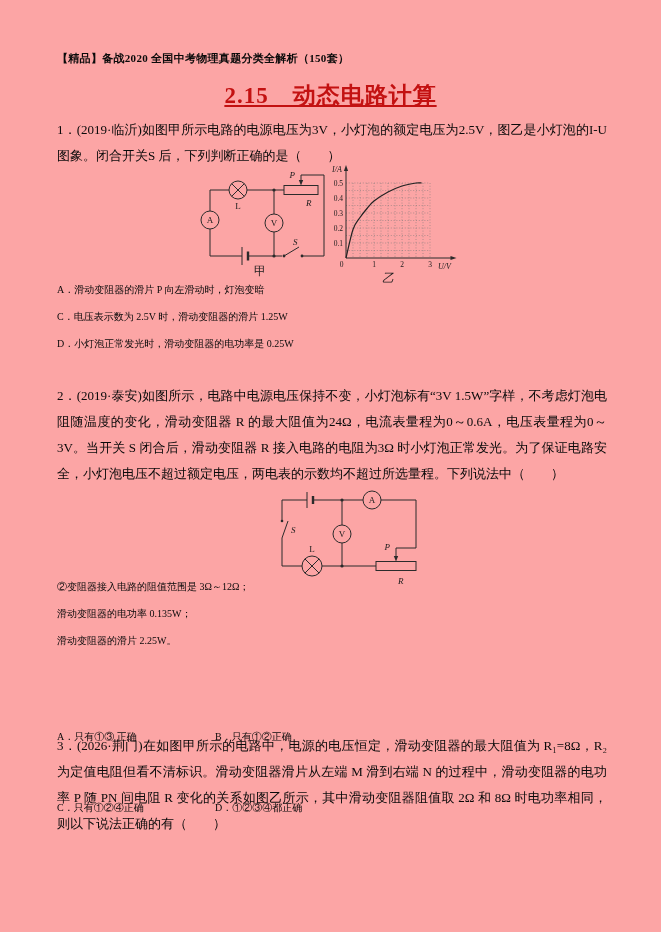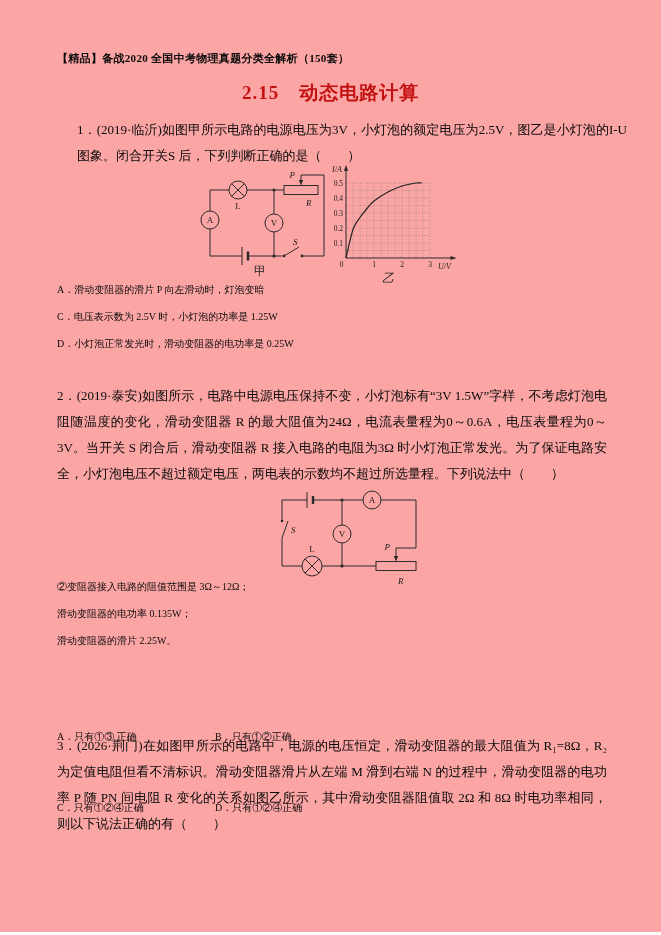--- a/index.html
+++ b/index.html
@@ -8,27 +8,27 @@
     font-family:"Liberation Serif","DejaVu Serif",serif;
     color:#0a0a0a;
   }
   .page{position:relative;width:661px;height:932px;background:#fca5a5;overflow:hidden;}
   .doc-header{
     position:absolute;left:57px;top:51px;
     font-size:11px;font-weight:bold;letter-spacing:.3px;white-space:nowrap;
   }
   .doc-title{
     position:absolute;left:0;top:80px;width:100%;
-    text-align:center;font-size:19px;font-weight:bold;letter-spacing:1px;
+    text-align:center;font-size:23px;font-weight:bold;letter-spacing:1px;text-decoration:underline;
   }
   .stem{
     position:absolute;left:57px;width:550px;
     font-size:13px;line-height:26px;text-align:justify;
   }
-  #q1-stem{top:117px;margin-left:20px;}
+  #q1-stem{top:117px;}
   #q2-stem{top:383px;}
   #q3-stem{top:733px;}
   .options{position:absolute;left:57px;font-size:10px;}
   .options > div{line-height:26.8px;white-space:nowrap;}
   #q1-options{top:277px;}
   #q2-statements{top:574px;}
   #q2-options{top:680px;}
   #q2-options .col-a{display:inline-block;width:158px;margin-top:44px;}
   .fig{position:absolute;}
   #fig1-circuit{left:196px;top:168px;}
@@ -144,21 +144,21 @@
         </g>
       <path id="iu-curve" d="M22 97 C23.166666666666668 92.25 26.666666666666668 75.25 29 68.5 C31.333333333333332 61.75 33.666666666666664 60 36 56.5 C38.333333333333336 53 40.666666666666664 50.25 43 47.5 C45.333333333333336 44.75 46.5 42.75 50 40 C53.5 37.25 59.333333333333336 33.5 64 31 C68.66666666666667 28.5 73.33333333333333 26.5 78 25 C82.66666666666667 23.5 88.73333333333333 22.5 92 22 C95.26666666666667 21.5 96.66666666666667 22 97.60000000000001 22"></path>
       <text x="8" y="11" class="axlab">I/A</text>
       <text x="114" y="108" class="axlab">U/V</text>
       <text x="64" y="121" class="cap ital" text-anchor="middle">乙</text>
     </svg>
   </div>
 
   <div class="options" id="q1-options">
     <div>A．滑动变阻器的滑片 P 向左滑动时，灯泡变暗</div>
-    <div>C．电压表示数为 2.5V 时，小灯泡的功率是 1.25W</div>
+    <div>C．电压表示数为 2.5V 时，滑动变阻器的滑片 1.25W</div>
     <div>D．小灯泡正常发光时，滑动变阻器的电功率是 0.25W</div>
   </div>
 
   <div class="stem" id="q2-stem">2．(2019·泰安)如图所示，电路中电源电压保持不变，小灯泡标有“3V 1.5W”字样，不考虑灯泡电阻随温度的变化，滑动变阻器 R 的最大阻值为24Ω，电流表量程为0～0.6A，电压表量程为0～3V。当开关 S 闭合后，滑动变阻器 R 接入电路的电阻为3Ω 时小灯泡正常发光。为了保证电路安全，小灯泡电压不超过额定电压，两电表的示数均不超过所选量程。下列说法中（　　）</div>
 
   <div class="fig" id="fig2-circuit">
     <svg width="165" height="102" viewBox="0 0 165 102">
 
       <line x1="14" y1="14" x2="39" y2="14"></line>
       <line x1="39" y1="6" x2="39" y2="22"></line>
@@ -202,19 +202,19 @@
     <div>②变阻器接入电路的阻值范围是 3Ω～12Ω；</div>
     <div>滑动变阻器的电功率 0.135W；</div>
     <div>滑动变阻器的滑片 2.25W。</div>
   </div>
 
   <div class="options" id="q2-options">
     <div>
       <span class="col-a">A．只有①③ 正确</span><span>B．只有①②正确</span>
     </div>
     <div>
-      <span class="col-a">C．只有①②④正确</span><span>D．只有①②④正确</span>
+      <span class="col-a">C．只有①②④正确</span><span>D．①②③④都正确</span>
     </div>
   </div>
 
   <div class="stem" id="q3-stem">3．(2026·荆门)在如图甲所示的电路中，电源的电压恒定，滑动变阻器的最大阻值为 R₁=8Ω，R₂为定值电阻但看不清标识。滑动变阻器滑片从左端 M 滑到右端 N 的过程中，滑动变阻器的电功率 P 随 PN 间电阻 R 变化的关系如图乙所示，其中滑动变阻器阻值取 2Ω 和 8Ω 时电功率相同，则以下说法正确的有（　　）</div>
 
 </div>
 
 </body></html>

